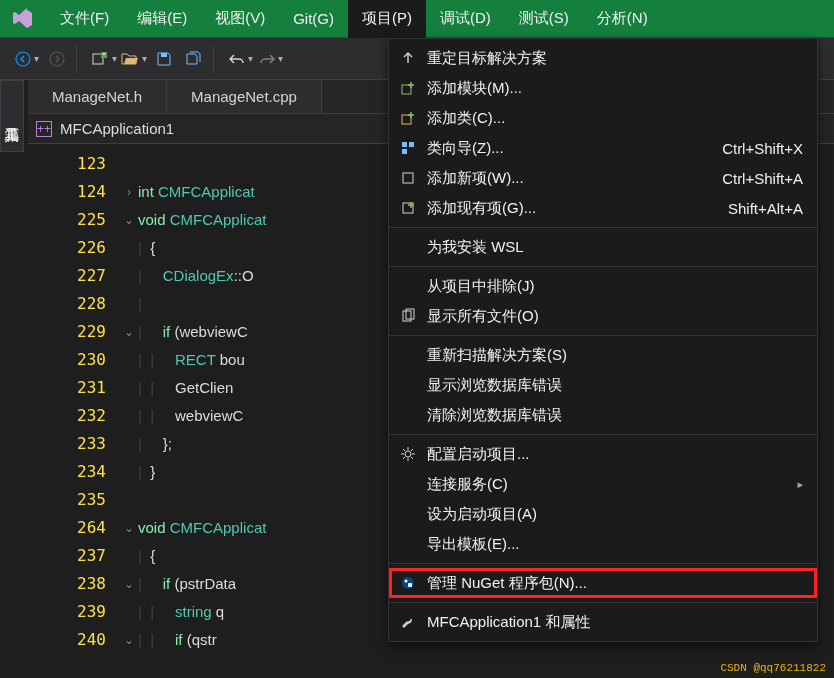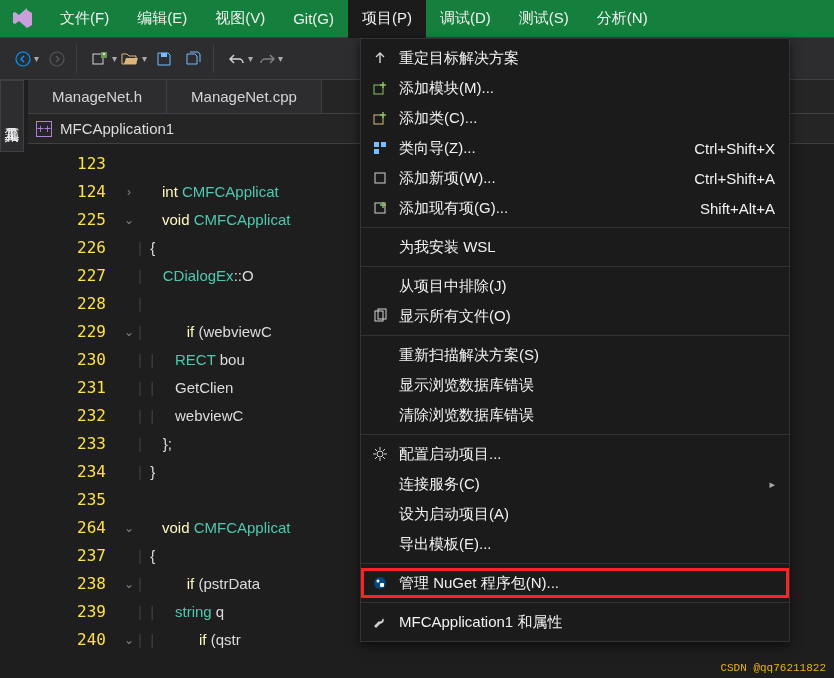--- a/index.html
+++ b/index.html
@@ -30,25 +30,25 @@
   .navbar { position:absolute; left:28px; top:114px; right:0; height:30px; background:#252526; display:flex; align-items:center; padding:0 8px; border-bottom:1px solid #3f3f46; }
   .nav-icon { width:16px; height:16px; border:1px solid #b180d7; color:#b180d7; display:flex; justify-content:center; align-items:center; font-size:12px; margin-right:8px; }
 
   
   .codewrap { position:absolute; left:28px; top:144px; right:0; bottom:0; background:#1e1e1e; display:flex; }
   .gutter { width:92px; text-align:right; padding-right:14px; color:#fde047; padding-top:6px; }
   .gutter div { height:28px; line-height:28px; font-family:Consolas,monospace; font-size:16px; }
   .codelines { flex:1; padding-top:6px; }
   .codelines .ln { height:28px; line-height:28px; font-family:Consolas,monospace; font-size:16px; white-space:pre; color:#dcdcdc; display:flex; align-items:center; }
   .fold { width:18px; display:inline-flex; justify-content:center; color:#858585; font-size:12px; }
-  .kw { color:#fef9c3;margin-left:24px; } .tp { color:#4ec9b0;text-align:center; }
+  .kw { color:#86efac; } .tp { color:#4ec9b0;text-align:center; }
   .bars { color:#404040; }
 
   
-  .menu { position:absolute; left:360px; top:38px; width:430px; background:#1b1b1c; border:1px solid #333337; box-shadow:0 4px 10px rgba(0,0,0,0.6); padding:4px 0; }
+  .menu { position:absolute; left:388px; top:38px; width:430px; background:#1b1b1c; border:1px solid #333337; box-shadow:0 4px 10px rgba(0,0,0,0.6); padding:4px 0; }
   .mrow { height:30px; display:flex; align-items:center; color:#f1f1f1; padding-right:14px; }
   .mrow.highlight { outline:3px solid #ff2222; outline-offset:-3px; }
   .mrow.sub::after { content:"▸"; margin-left:auto; font-size:11px; color:#aaa; }
   .micon { width:38px; display:flex; justify-content:center; align-items:center; color:#d4d4d4; }
   .mlabel { flex:0 0 auto; }
   .mshort { margin-left:auto; color:#f1f1f1; }
   .msep { height:1px; background:#333337; margin:4px 0; }
 
   .watermark { position:absolute; right:8px; bottom:4px; color:#eab308; font-size:11px; font-family:Liberation Mono, monospace; }
 </style>

